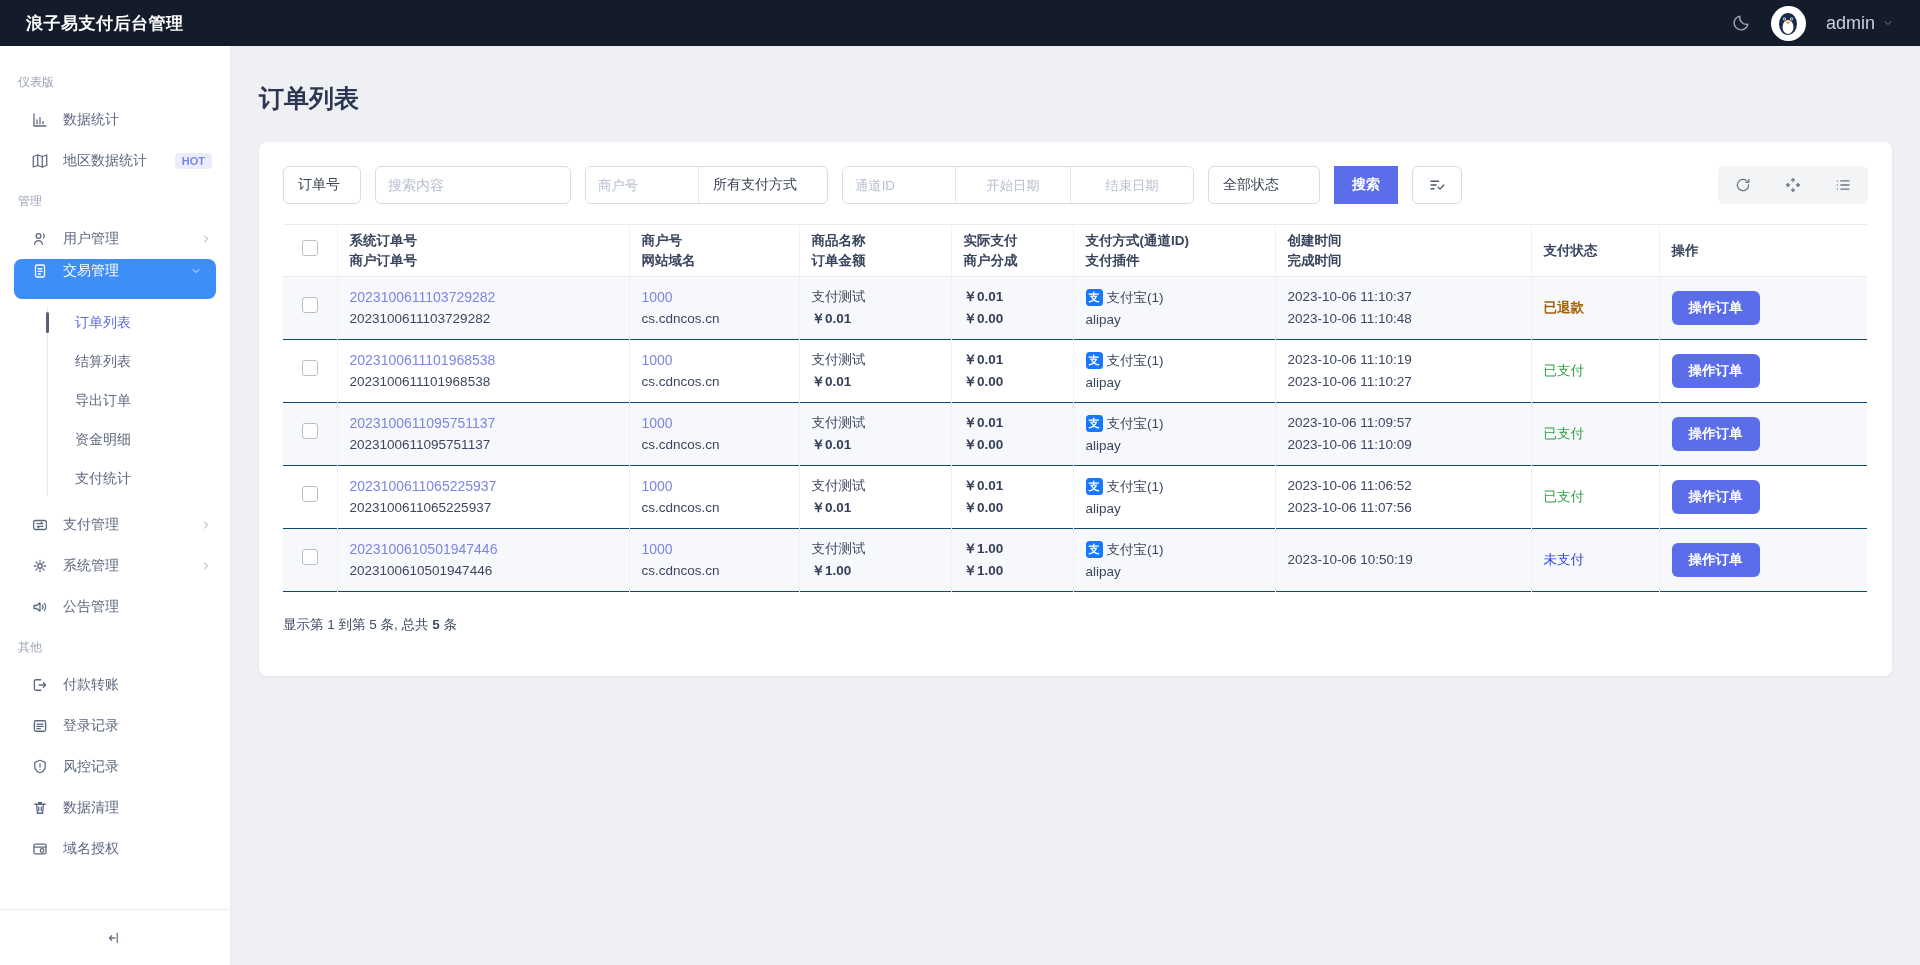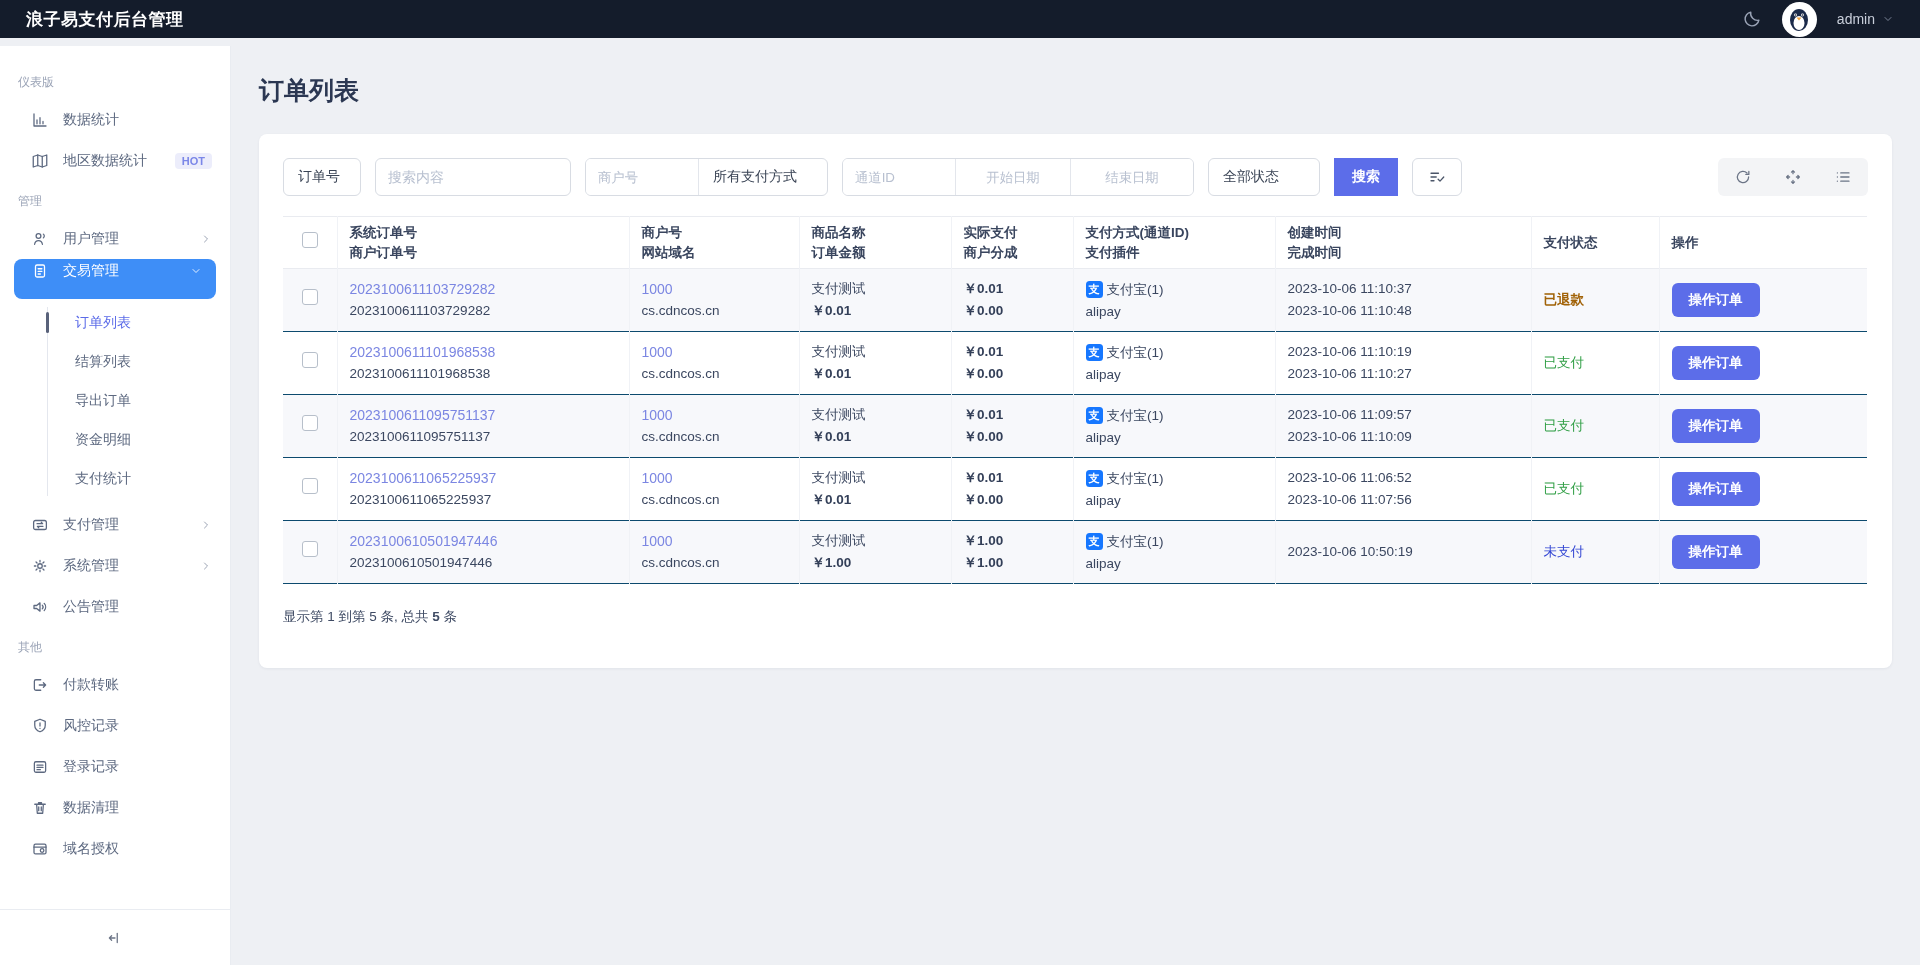--- a/index.html
+++ b/index.html
@@ -5,30 +5,30 @@
   * { margin:0; padding:0; box-sizing:border-box; }
   html,body { width:1920px; height:965px; overflow:hidden; background:#eef0f4;
     font-family:"Liberation Sans","DejaVu Sans",sans-serif; color:#3b4760; }
 
   
   .ic { width:18px; height:18px; stroke:currentColor; fill:none; stroke-width:1.7;
         stroke-linecap:round; stroke-linejoin:round; flex:none; }
   .ic-sm { width:12px; height:12px; }
 
   
-  .topbar { height:38px; background:#141c2b; display:flex; align-items:center;
+  .topbar { height:46px; background:#141c2b; display:flex; align-items:center;
     padding:0 26px; color:#fff; }
   .topbar-title { font-size:17px; font-weight:700; letter-spacing:.5px; }
   .topbar-right { margin-left:auto; display:flex; align-items:center; gap:20px; }
   .moon-btn { color:#9aa3b6; display:flex; cursor:pointer; }
   .moon-btn .ic { width:20px; height:20px; }
   .avatar { width:35px; height:35px; border-radius:50%; background:#fff;
     display:flex; align-items:center; justify-content:center; overflow:hidden; cursor:pointer; }
   .user-wrap { display:flex; align-items:center; gap:7px; cursor:pointer; }
-  .username { color:#c9cfdb; font-size:14px;text-align:right; }
+  .username { color:#c9cfdb; font-size:18px;text-align:right; }
   .user-caret { color:#8a93a6; }
 
   
   .sidebar { position:fixed; left:0; top:46px; bottom:0; width:231px; background:#fff;
     border-right:1px solid #e9ecf1; display:flex; flex-direction:column; }
   .side-nav { flex:1; padding-top:16px; overflow:hidden; }
   .section-label { font-size:12px; color:#9aa3b6; margin:12px 0 8px 18px; }
   .side-item { height:41px; display:flex; align-items:center; gap:14px;
     padding:0 18px 0 31px; font-size:14px; color:#5d6980; cursor:pointer; }
   .side-item .label { flex:1; }
@@ -235,32 +235,32 @@
     <div class="side-item">
       <svg class="ic" viewBox="0 0 24 24">
           <path d="M13 5H6.5A2 2 0 0 0 4.5 7v10a2 2 0 0 0 2 2H13"></path>
           <path d="M11 12h8.5M16.5 9l3 3-3 3"></path>
         </svg>
       <span class="label">付款转账</span>
     </div>
 
     <div class="side-item">
       <svg class="ic" viewBox="0 0 24 24">
+          <rect x="4.5" y="5" width="15" height="14" rx="2"></rect>
+          <path d="M8 9.5h8M8 12.5h8M8 15.5h4.5"></path>
+        </svg>
+      <span class="label">登录记录</span>
+    </div>
+
+    <div class="side-item">
+      <svg class="ic" viewBox="0 0 24 24">
           <path d="M12 3l7 2.8V11c0 4.3-2.9 7.2-7 8.7-4.1-1.5-7-4.4-7-8.7V5.8L12 3z"></path>
           <path d="M12 8v4M12 15.2v.01"></path>
         </svg>
       <span class="label">风控记录</span>
-    </div>
-
-    <div class="side-item">
-      <svg class="ic" viewBox="0 0 24 24">
-          <rect x="4.5" y="5" width="15" height="14" rx="2"></rect>
-          <path d="M8 9.5h8M8 12.5h8M8 15.5h4.5"></path>
-        </svg>
-      <span class="label">登录记录</span>
     </div>
 
     <div class="side-item">
       <svg class="ic" viewBox="0 0 24 24">
           <path d="M5 7h14M10 7V5h4v2M7.5 7l.9 12h7.2l.9-12"></path>
           <path d="M10.3 10.5v5M13.7 10.5v5"></path>
         </svg>
       <span class="label">数据清理</span>
     </div>
 

